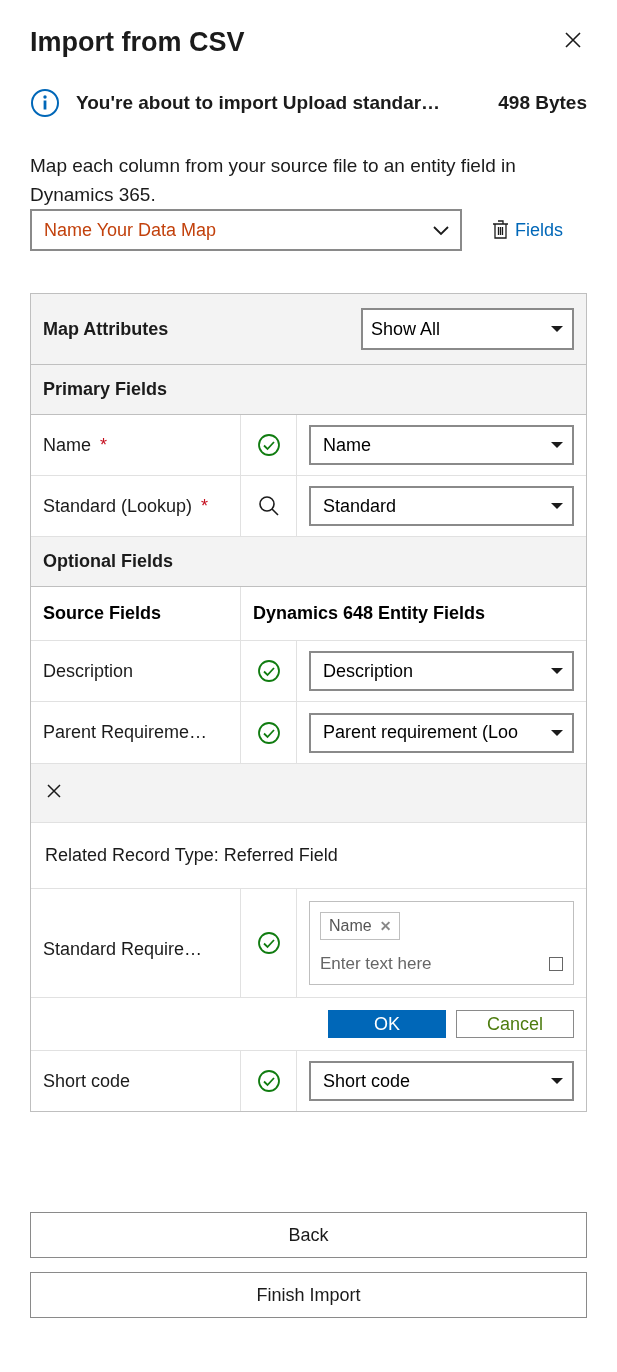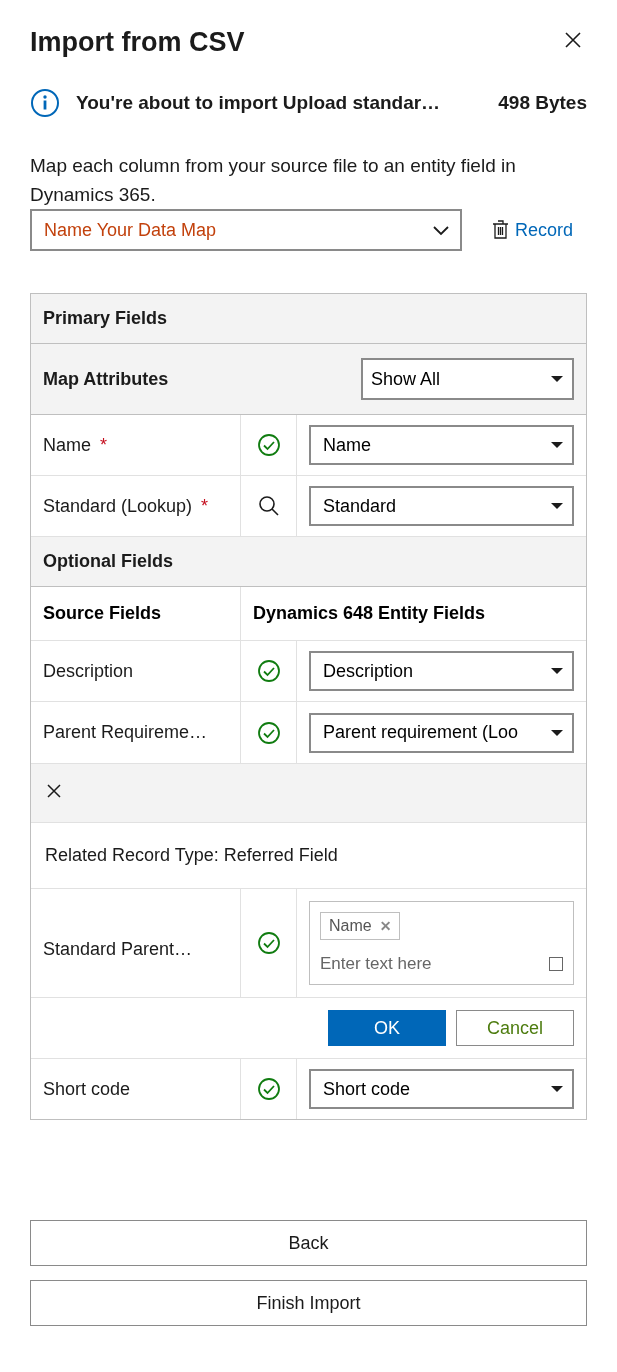--- a/index.html
+++ b/index.html
@@ -251,21 +251,21 @@
     }
     .btn-row {
       display: flex;
       justify-content: flex-end;
       gap: 10px;
       padding: 12px 12px;
       border-bottom: 1px solid #e1e1e1;
     }
     .btn {
       min-width: 118px;
-      height: 36px;
+      height: 28px;
       display: flex;
       align-items: center;
       justify-content: center;
       font-size: 18px;
       cursor: pointer;
     }
     .btn-primary {
       background: #0067b8;
       color: #fff;
       border: none;
@@ -326,38 +326,38 @@
   <div class="datamap-input">
     <span class="datamap-text">Name Your Data Map</span>
     <svg class="chev" width="18" height="12" viewBox="0 0 18 12">
         <path d="M2 3 L9 10 L16 3" stroke="#1b1b1b" stroke-width="1.8" fill="none"></path>
       </svg>
   </div>
   <div class="delete-btn">
     <svg width="17" height="20" viewBox="0 0 17 20">
       <path d="M1 4 H16 M3 4 V18 H14 V4 M6 1 H11 V4 M6.5 7 V15 M8.5 7 V15 M10.5 7 V15" stroke="#1b1b1b" stroke-width="1.3" fill="none"></path>
     </svg>
-    <span>Record</span>
+    <span>Fields</span>
   </div>
 </div>
 
 <div class="table">
-
-  <div class="sect-header plain">
-    <span class="sect-title">Primary Fields</span>
-  </div>
 
   <div class="sect-header">
     <span class="sect-title">Map Attributes</span>
     <div class="show-select">
       <span>Show All</span>
       <svg class="chev" width="14" height="10" viewBox="0 0 14 10">
           <path d="M1 2 L7 8 L13 2" fill="#1b1b1b"></path>
         </svg>
     </div>
+  </div>
+
+  <div class="sect-header plain">
+    <span class="sect-title">Primary Fields</span>
   </div>
 
   <div class="row">
     <div class="cell-label">
       <span>Name</span>
         <span class="req">&nbsp;*</span>
     </div>
     <div class="cell-icon">
       <svg width="24" height="24" viewBox="0 0 24 24">
           <circle cx="12" cy="12" r="10" stroke="#107c10" stroke-width="1.8" fill="none"></circle>
@@ -444,21 +444,21 @@
     <div style="cursor:pointer;">
       <svg width="18" height="18" viewBox="0 0 18 18">
           <path d="M3 3 L15 15 M15 3 L3 15" stroke="#1b1b1b" stroke-width="1.5" fill="none"></path>
         </svg>
     </div>
   </div>
 
   <div class="related-row">Related Record Type: Referred Field</div>
 
   <div class="stdreq-row">
-    <div class="cell-label truncate" style="padding-top:50px;">Standard Parent…</div>
+    <div class="cell-label truncate" style="padding-top:50px;">Standard Require…</div>
     <div class="cell-icon">
       <svg width="24" height="24" viewBox="0 0 24 24">
           <circle cx="12" cy="12" r="10" stroke="#107c10" stroke-width="1.8" fill="none"></circle>
           <path d="M7 12.5 L10.5 16 L17 9" stroke="#107c10" stroke-width="1.8" fill="none"></path>
         </svg>
     </div>
     <div class="cell-value" style="padding:12px;">
       <div class="tag-input-box">
         <div class="tag">
           <span>Name</span>

